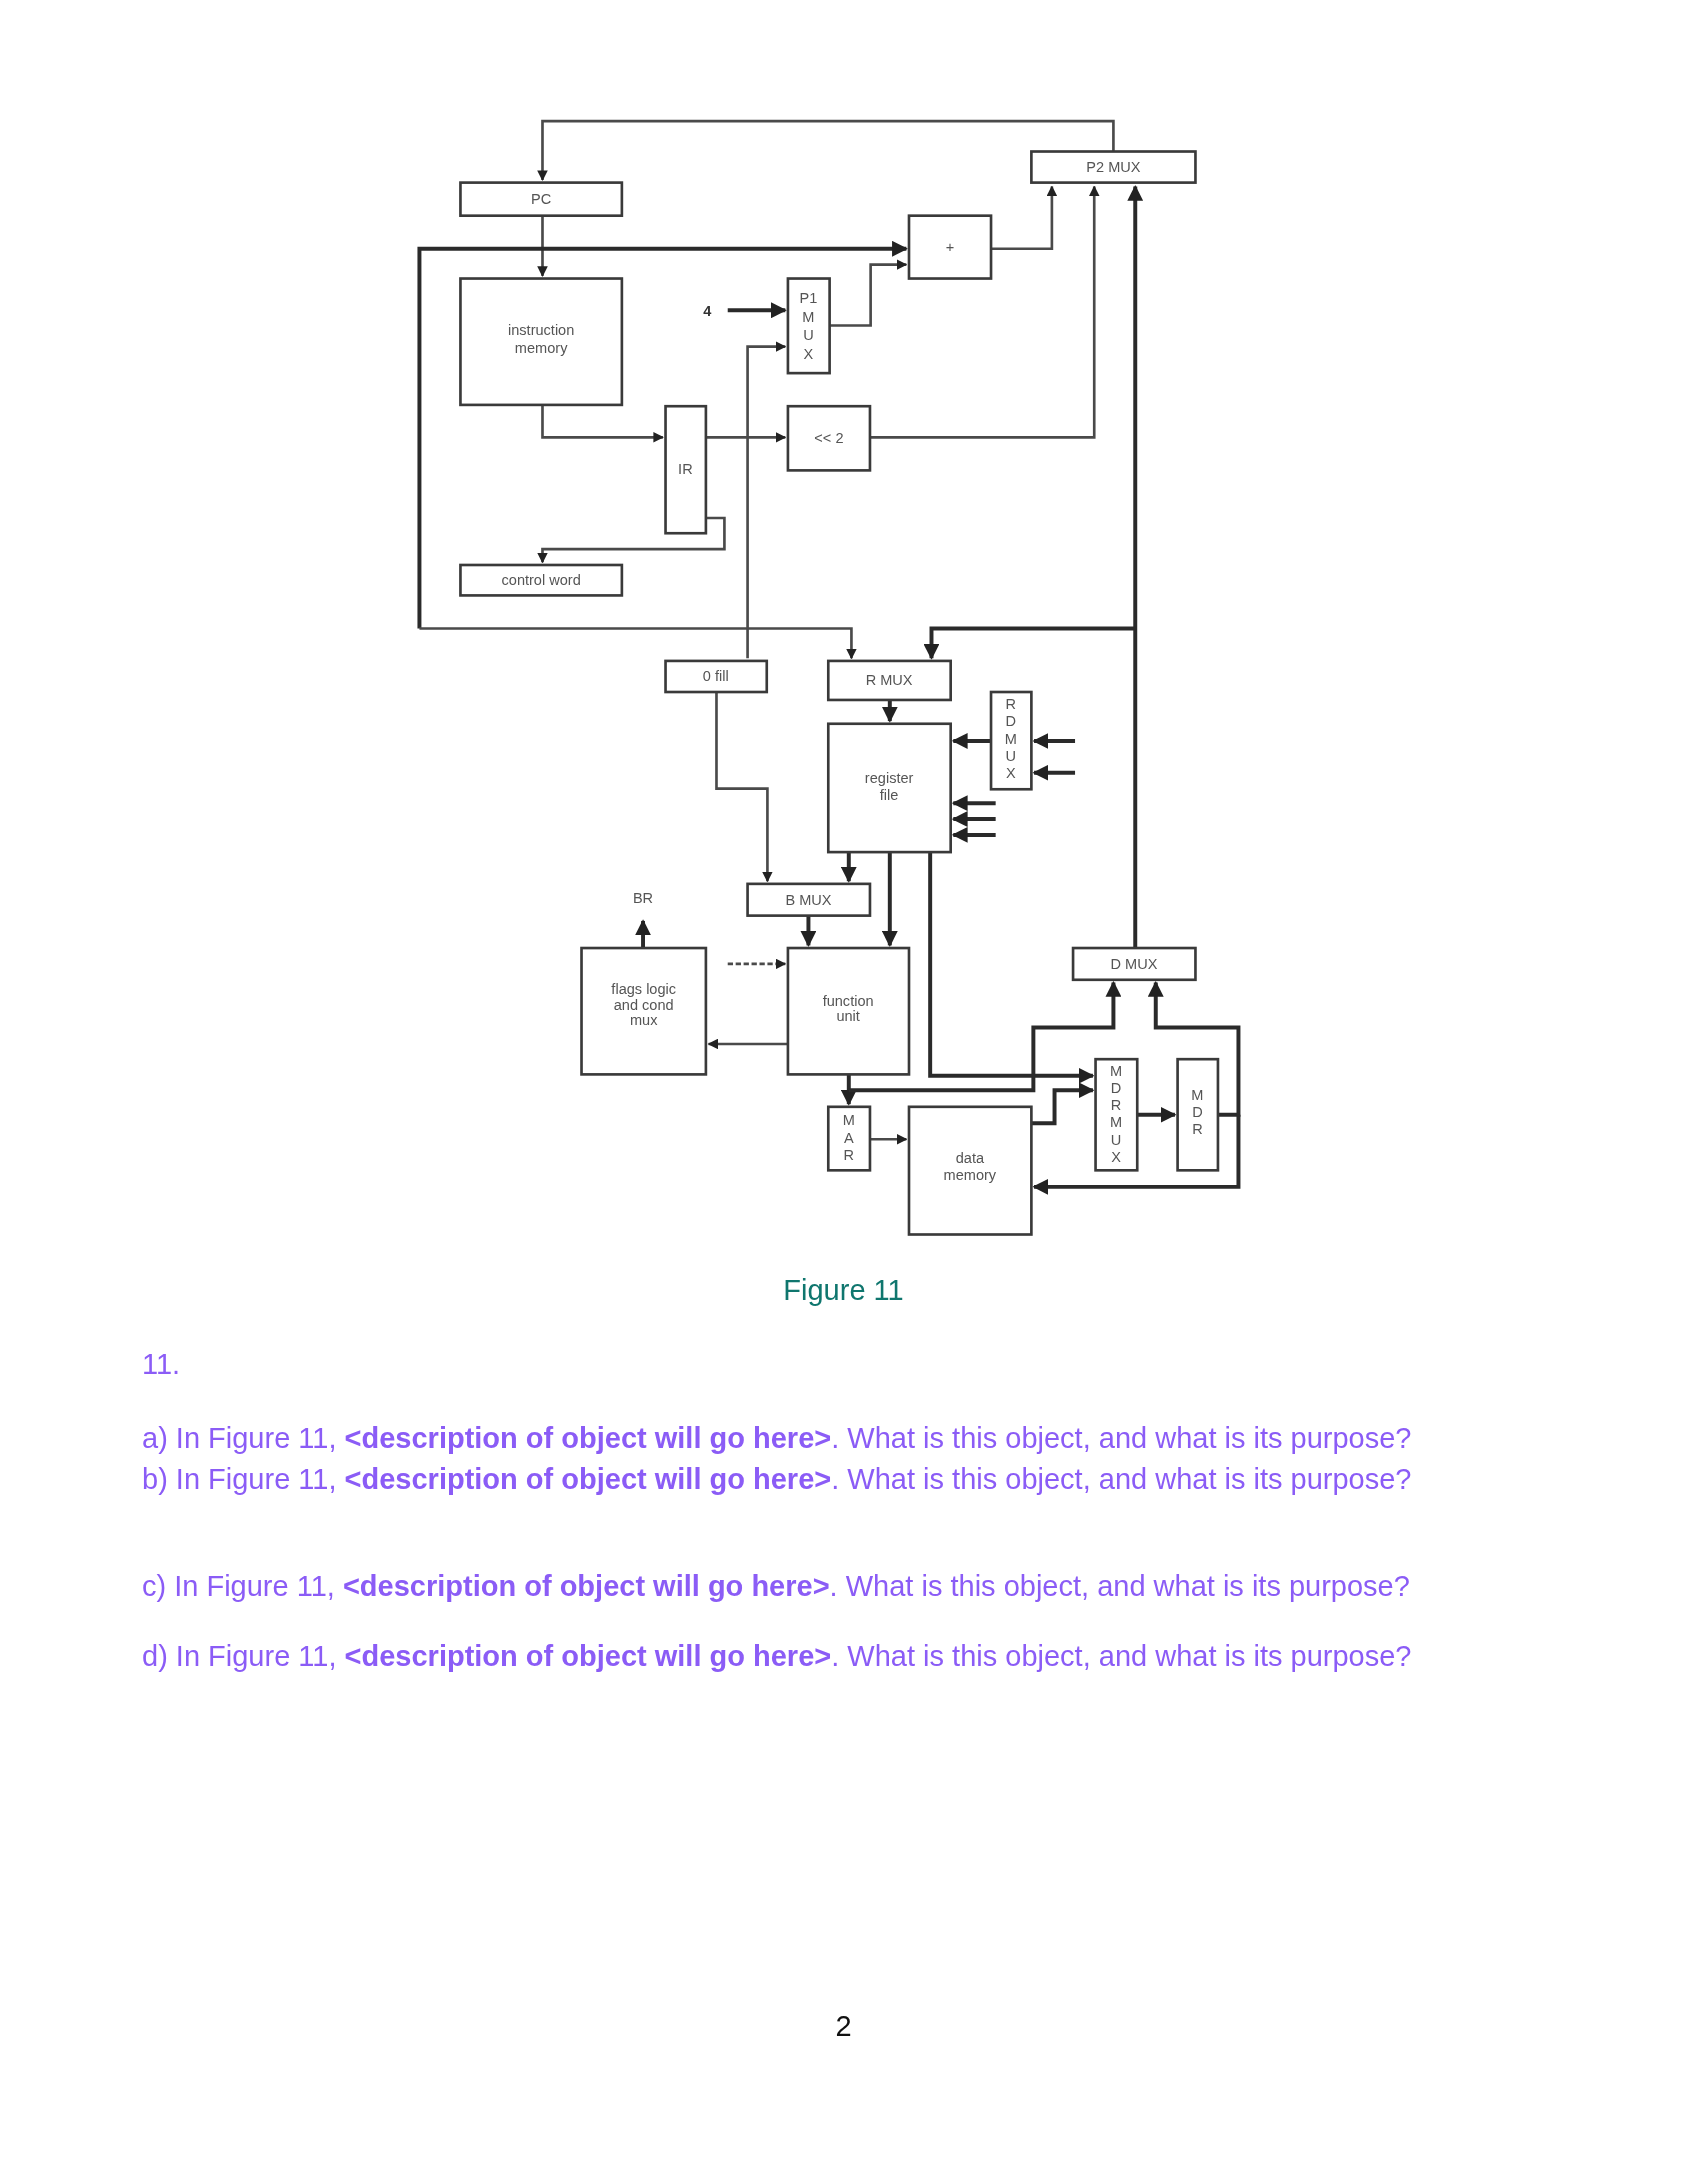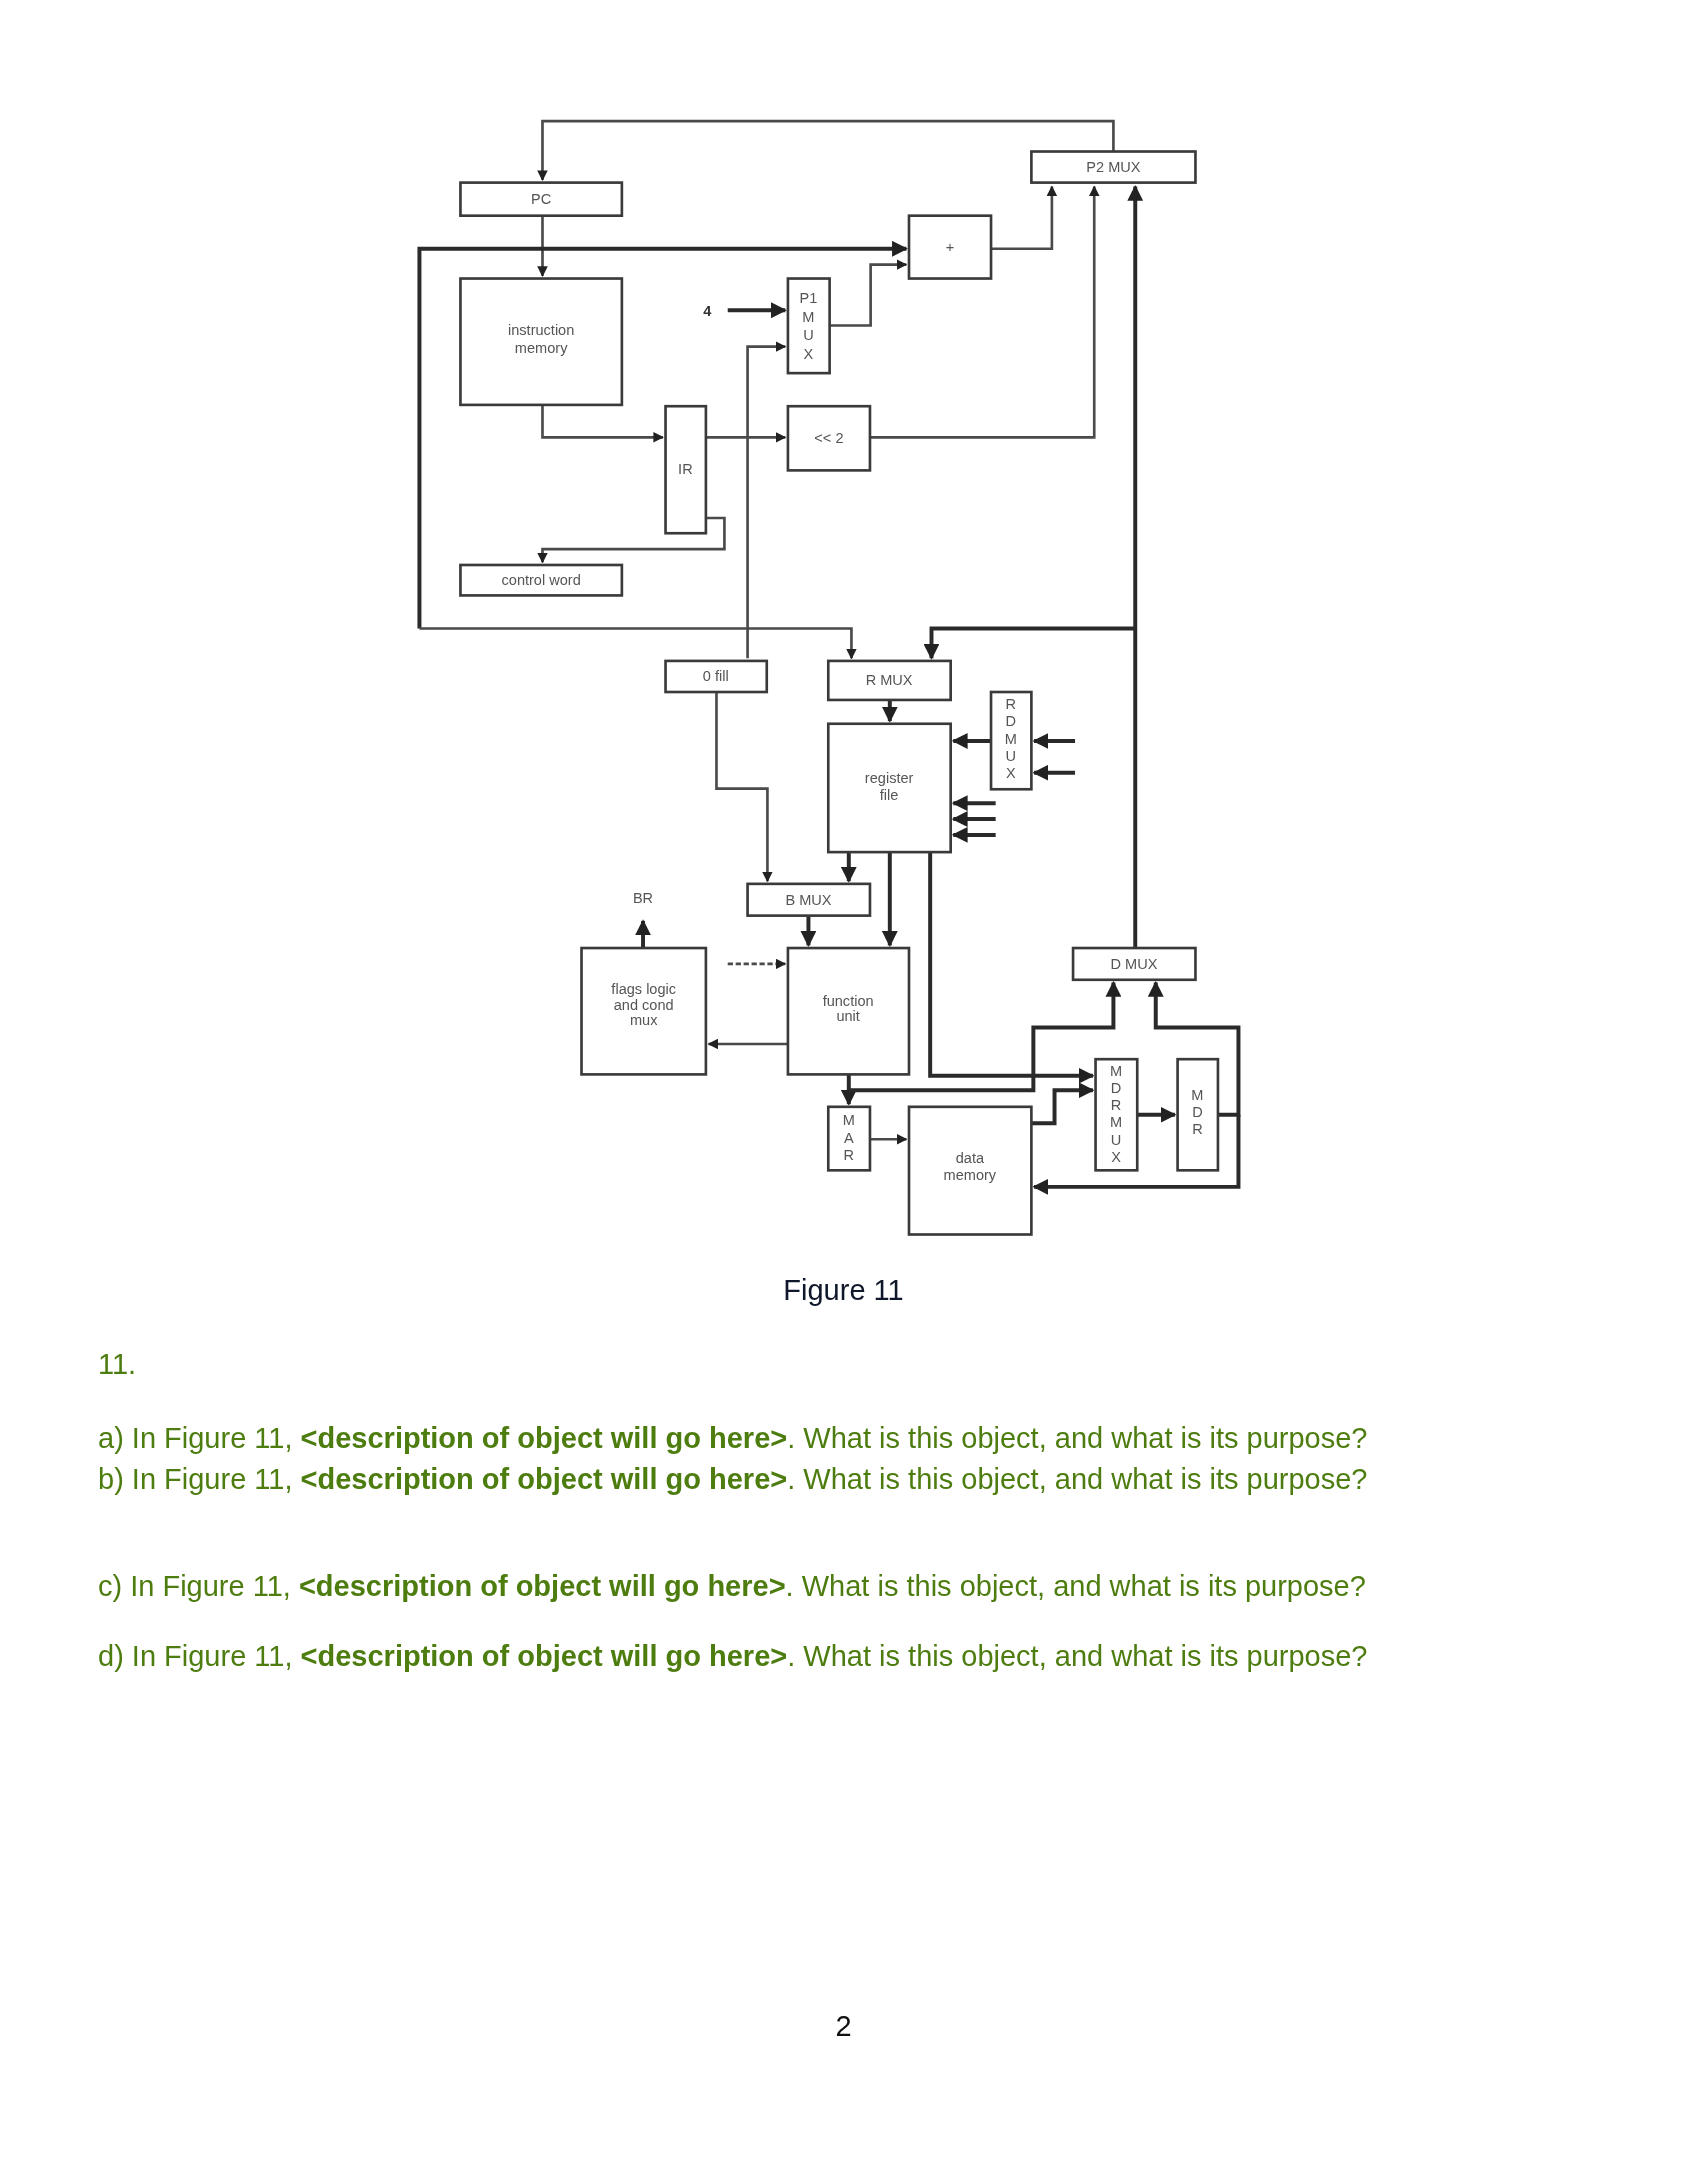--- a/index.html
+++ b/index.html
@@ -3,22 +3,22 @@
 <meta charset="utf-8">
 <style>
   html, body { margin: 0; padding: 0; background: #ffffff; }
   body { width: 1687px; height: 2183px; position: relative; overflow: hidden; font-family: "Liberation Sans", sans-serif; color: #000; }
   #diagram { position: absolute; left: 0; top: 0; width: 1687px; height: 1257px; }
   .blk { fill: #ffffff; stroke: #3a3a3a; stroke-width: 4; }
   .wire { fill: none; stroke: #4a4a4a; stroke-width: 4; }
   .wire-thick { fill: none; stroke: #2a2a2a; stroke-width: 6; }
   .lbl { font-family: "Liberation Sans", sans-serif; font-size: 22px; fill: #555; text-anchor: middle; }
   .vlbl { font-family: "Liberation Sans", sans-serif; font-size: 22px; fill: #555; text-anchor: middle; }
-  .doc-text { position: absolute; font-family: "Liberation Sans", sans-serif; font-size: 29px; color: #4d7c0f; white-space: nowrap; }
-  .caption { position: absolute; left: 0; width: 1687px; text-align: center; top: 1274px; font-size: 29px; font-family: "Liberation Sans", sans-serif; color: #0f172a; }
+  .doc-text { position: absolute; font-family: "Liberation Sans", sans-serif; font-size: 29px; color: #8b5cf6; white-space: nowrap; margin-left: 44px; }
+  .caption { position: absolute; left: 0; width: 1687px; text-align: center; top: 1274px; font-size: 29px; font-family: "Liberation Sans", sans-serif; color: #0f766e; }
   .qnum { left: 98px; top: 1348px; }
   .q { left: 98px; }
   .q .em { font-weight: bold; }
   .pagenum { position: absolute; left: 0; width: 1687px; text-align: center; top: 2010px; font-size: 29px; font-family: "Liberation Sans", sans-serif; color: #111; }
 </style>
 </head>
 <body>
 
 <svg id="diagram" viewBox="0 0 2550 1900" xmlns="http://www.w3.org/2000/svg">
   <defs>

